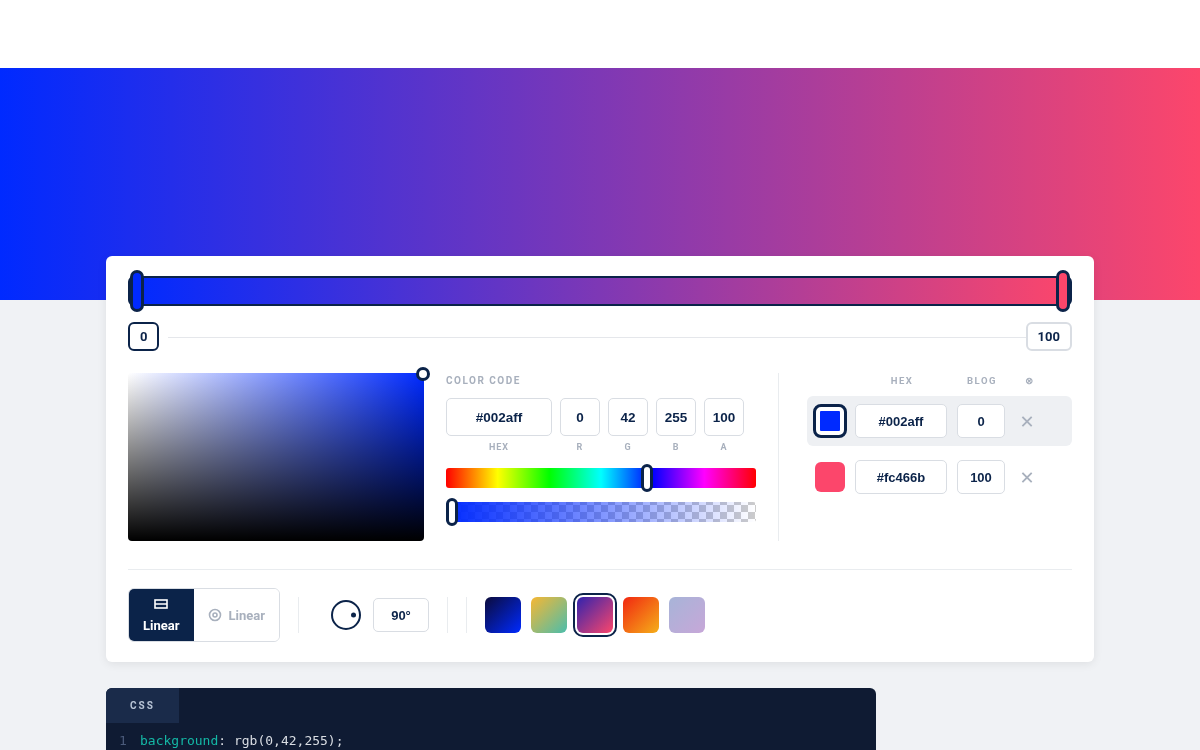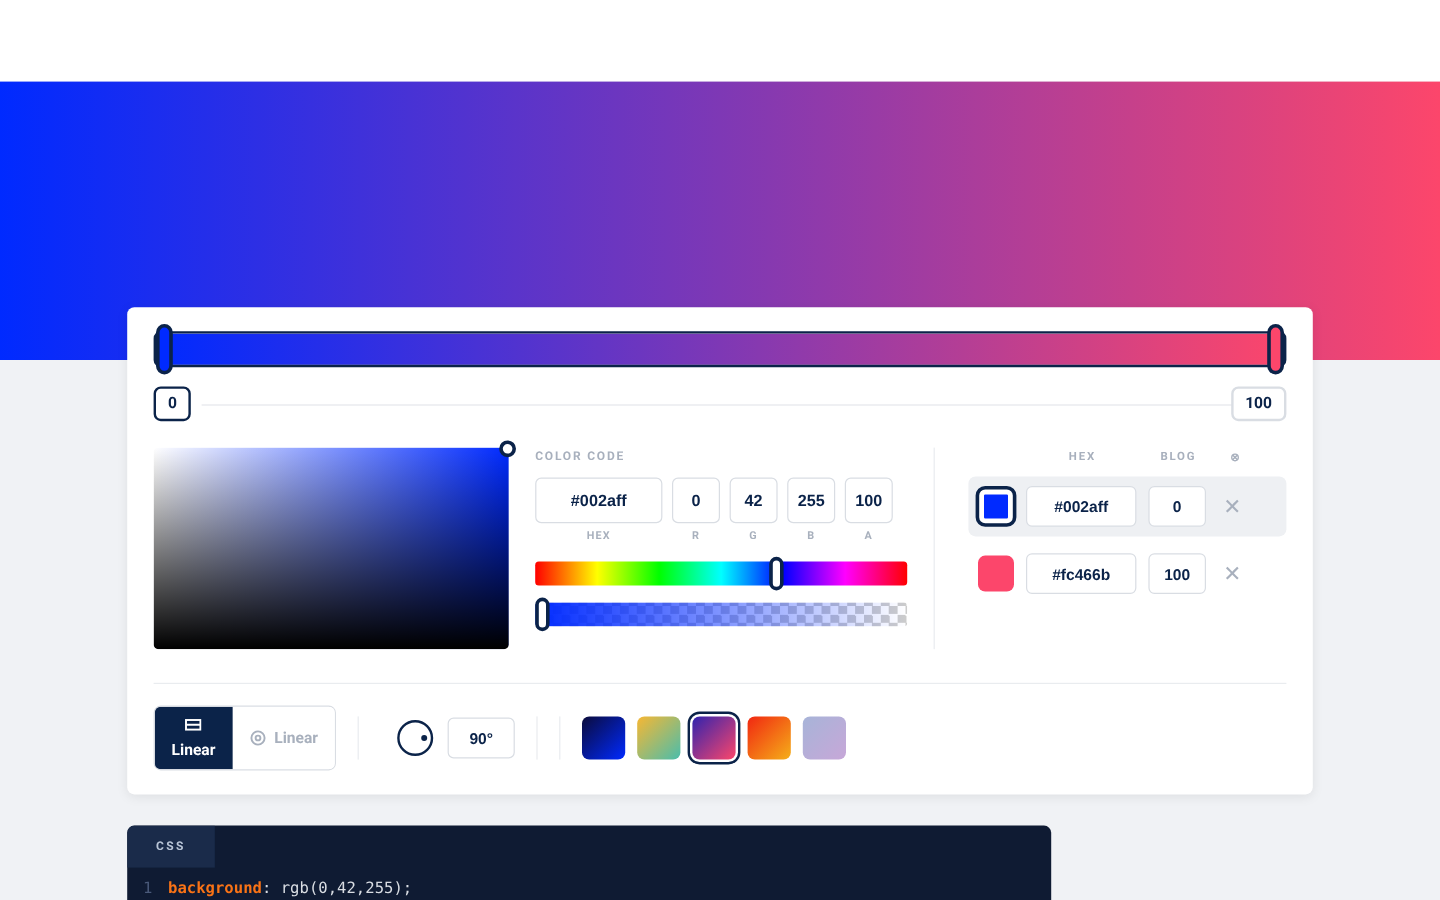--- a/index.html
+++ b/index.html
@@ -62,21 +62,21 @@
 .divider-v { width:1px; height:36px; background:#e9ecef; }
 .upload-btn { display:flex; align-items:center; gap:8px; border:1px solid #c8ced6; border-radius:5px; padding:8px 14px; font-size:13px; font-weight:700; color:#8b93a1; cursor:pointer; margin-left:auto; }
 .presets { display:flex; gap:10px; }
 .preset { width:36px; height:36px; border-radius:6px; cursor:pointer; }
 .preset.sel { outline:2px solid #0b2349; outline-offset:2px; }
 .code-block { width:770px; margin:26px 0 0 106px; background:#0f1b33; border-radius:6px 6px 0 0; overflow:hidden; }
 .code-tab { display:inline-block; background:#1a2b4a; color:#b8c4d6; font-size:10px; font-weight:700; letter-spacing:2px; padding:12px 24px; }
 .code-line { display:flex; padding:10px 0 8px; font-family: Consolas, Monaco, monospace; font-size:13px; }
 .code-line .ln { width:34px; text-align:center; color:#4a5a7a; }
 .code-line .cd { color:#5bc8af; }
-.code-line .cd .k { color:#f97316;font-weight:bold; } .code-line .cd .p { color:#d9dde3; }
+.code-line .cd .k { color:#14b8a6; } .code-line .cd .p { color:#d9dde3; }
 </style>
 </head>
 <body>
 
 <div class="header">
 </div>
 
 <div class="hero"></div>
 
 <div class="panel">

